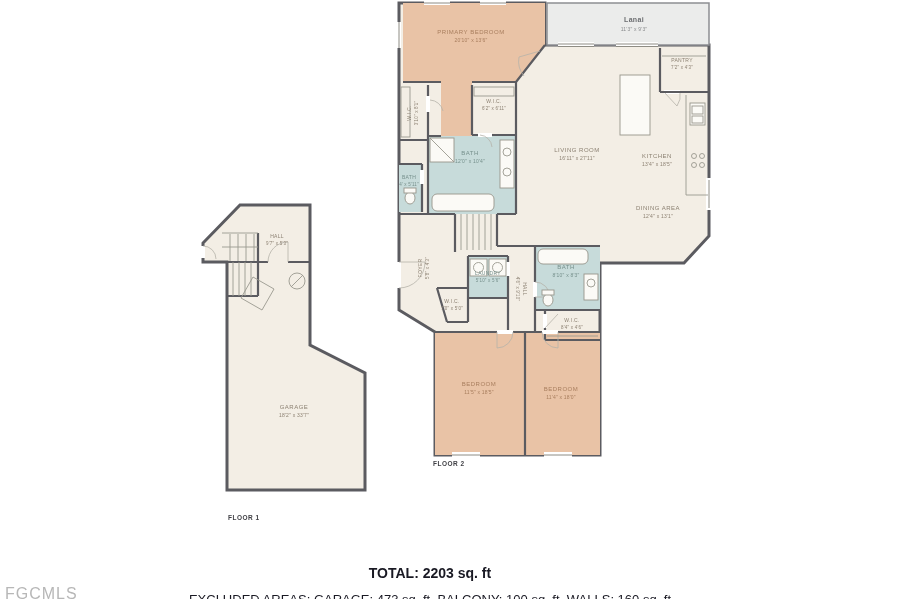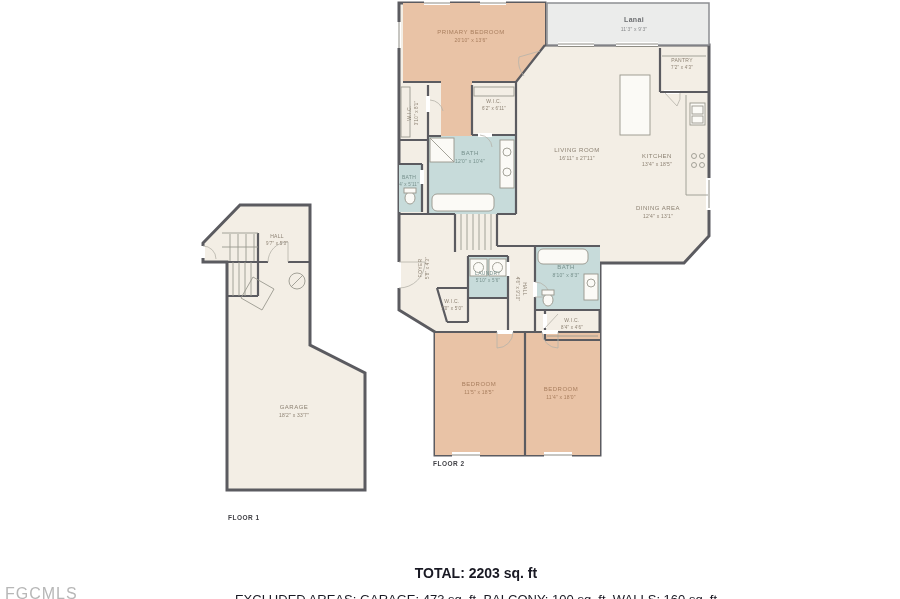--- a/index.html
+++ b/index.html
@@ -55,21 +55,21 @@
   .p-bed1{left:479px;top:388px}
   .p-bed2{left:561px;top:393px}
   .p-hall1{left:277px;top:240px}
   .p-garage{left:294px;top:411px}
 
   .flr{position:absolute;font-size:6.5px;font-weight:bold;letter-spacing:.5px;color:#3f3f44}
   .p-floor2{left:433px;top:460px}
   .p-floor1{left:228px;top:514px}
 
   
-  .sum{position:absolute;left:476px;transform:translateX(-50%);
+  .sum{position:absolute;left:430px;transform:translateX(-50%);
        white-space:nowrap;color:#191923;text-align:right}
   #sum1{top:565px;font-size:14px;font-weight:bold}
   #sum2{top:579px;font-size:13px}
   #sum3{top:592px;font-size:13px}
 
   #wm{position:absolute;left:5px;top:585px;font-size:16px;color:#b7b7b7;letter-spacing:1px}
 </style>
 </head>
 <body>
 

